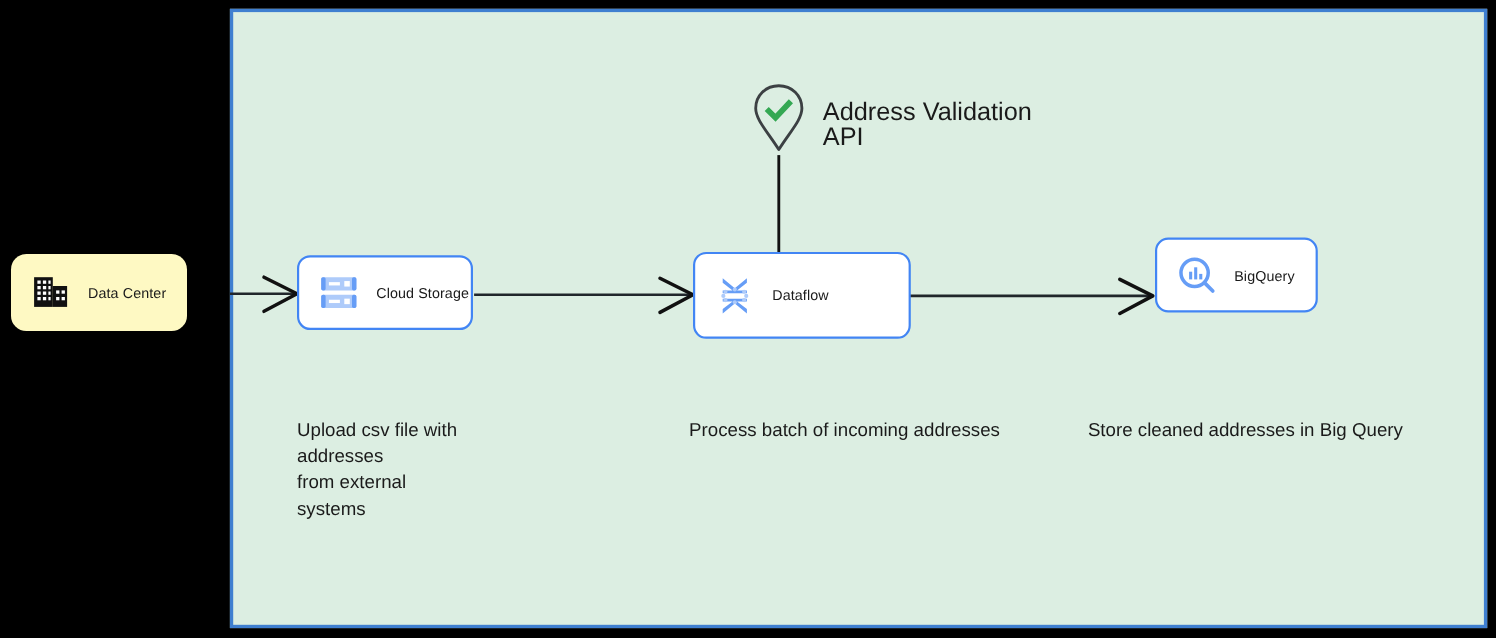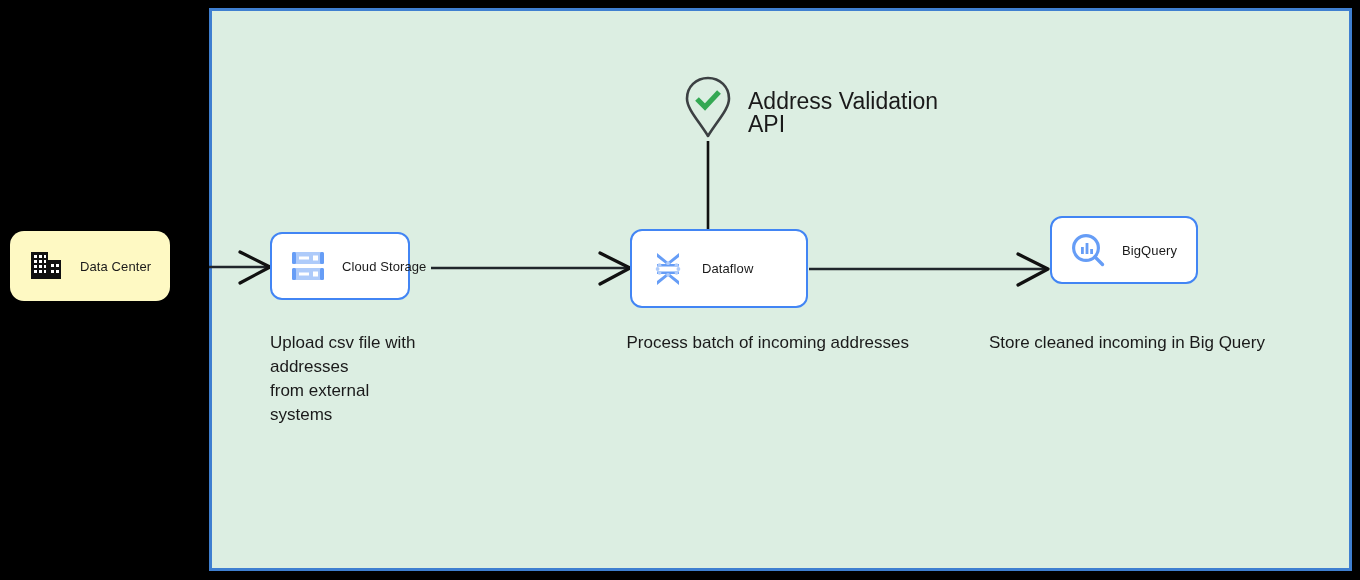--- a/index.html
+++ b/index.html
@@ -60,31 +60,32 @@
   }
   .node-label {
     margin-left: 16px;
     font-size: 13px;
     color: #1a1a1a;
     white-space: nowrap;
     letter-spacing: 0.1px;
   }
   
   #node-datacenter  { left: 10px;   top: 231px; width: 160px; height: 70px; }
-  #node-cloudstorage{ left: 270px;  top: 232px; width: 140px; height: 68px; }
-  #node-dataflow    { left: 630px;  top: 229px; width: 178px; height: 79px; }
+  #node-cloudstorage{ left: 270px;  top: 232px; width: 160px; height: 68px; }
+  #node-dataflow    { left: 630px;  top: 229px; width: 198px; height: 79px; }
   #node-bigquery    { left: 1050px; top: 216px; width: 148px; height: 68px; }
 
   
   .caption {
     position: absolute;
     font-size: 17px;
     color: #1a1a1a;
     line-height: 24px;
     white-space: pre-line;
+    margin-top: 48px;
   }
   #caption-upload   { left: 270px; top: 331px; width: 230px; text-align: left; }
   #caption-process  { left: 569px; top: 331px; width: 340px; text-align: right; }
   #caption-store    { left: 989px; top: 331px; width: 345px; text-align: left; }
 
   
   #pin-wrapper {
     position: absolute;
     left: 684px;
     top: 76px;
@@ -233,15 +234,15 @@
       </svg>
     </span>
     <span class="node-label">BigQuery</span>
   </div>
 
   <div id="caption-upload" class="caption">Upload csv file with
 addresses
 from external
 systems</div>
   <div id="caption-process" class="caption">Process batch of incoming addresses</div>
-  <div id="caption-store" class="caption">Store cleaned incoming in Big Query</div>
+  <div id="caption-store" class="caption">Store cleaned addresses in Big Query</div>
 
 </div>
 
 </body></html>

